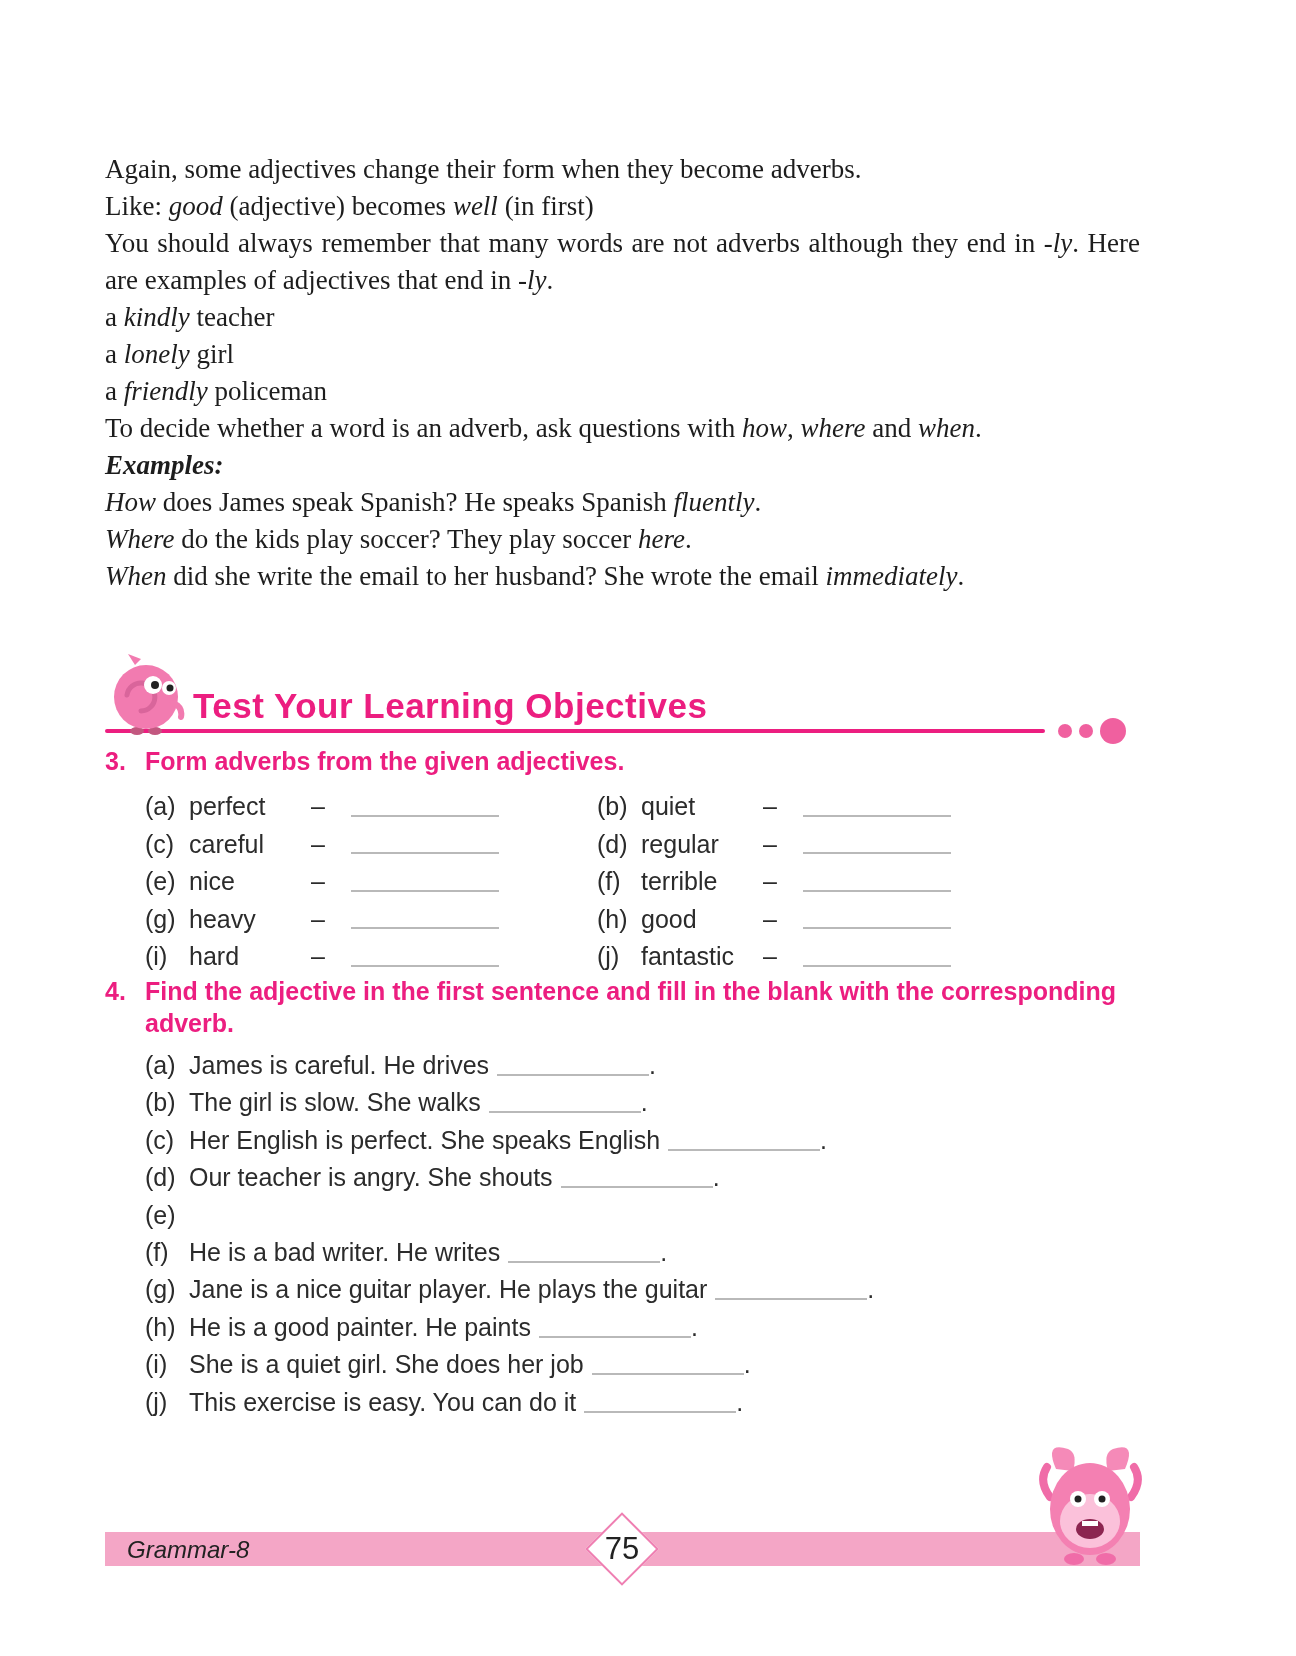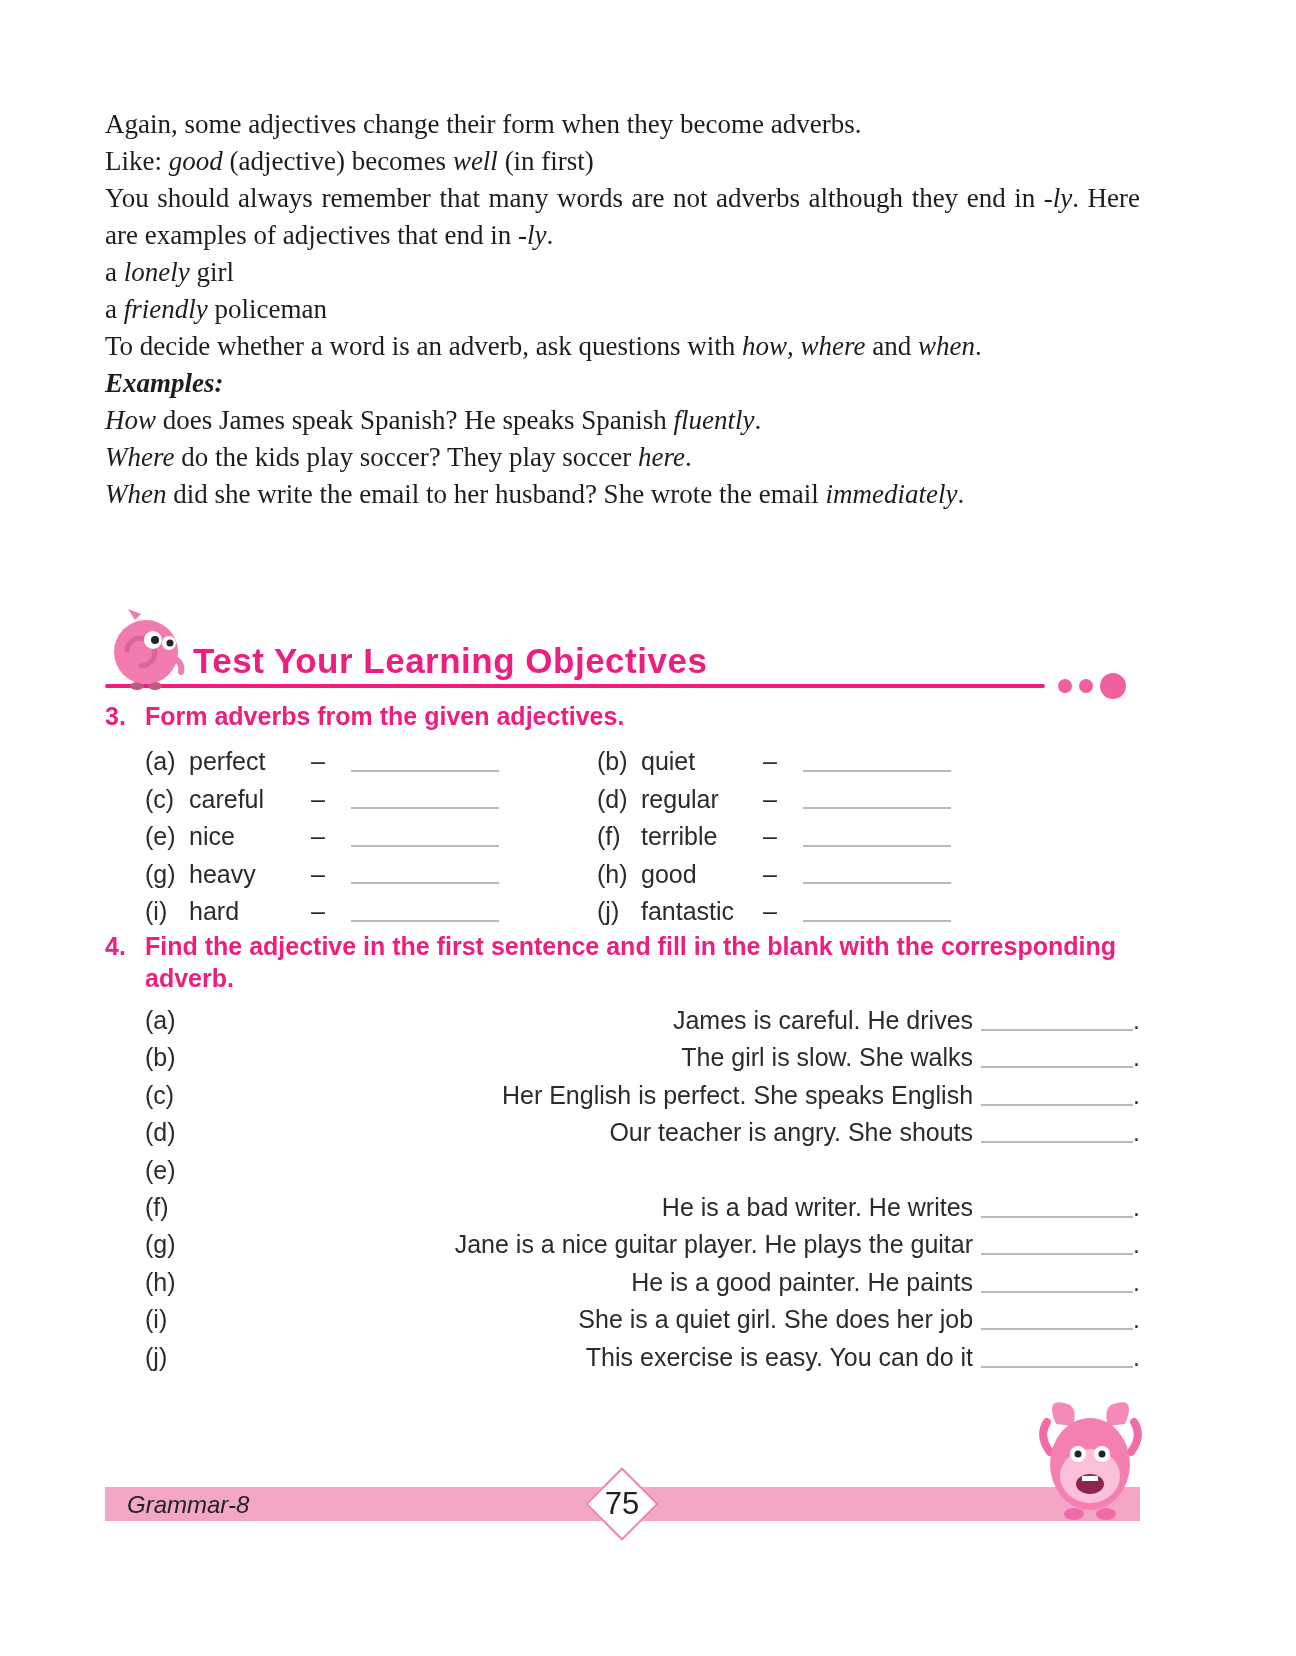--- a/index.html
+++ b/index.html
@@ -1,18 +1,18 @@
 <!DOCTYPE html>
 <html style="--accent: #ec1e80; --dot: #f0609f; --bar: #f4a6c6; --blank: #b9b9b9;"><head>
 <meta charset="utf-8">
 <style>
   * { margin:0; padding:0; box-sizing:border-box; }
   html,body { background:#ffffff; }
   body { width:1296px; height:1656px; position:relative; font-family:"Liberation Serif", serif; color:#1d1d1d; }
-  .page { position:absolute; inset:0; background:#fff; overflow:hidden; }
+  .page { position:absolute; inset:0; background:#fff; overflow:hidden;margin-top:45px; }
 
   
   .intro { position:absolute; top:106px; left:105px; width:1035px; font-size:27px; line-height:37px; }
   .intro p { margin:0; }
   .gap { margin-top:12px; }
   .justify { text-align:justify; }
   .bi { font-weight:bold; font-style:italic; }
   i { font-style:italic; }
 
   
@@ -31,39 +31,40 @@
   .ex-head { display:flex; font-weight:bold; color:var(--accent,#ec1e80); line-height:32px; }
   .ex-num { width:40px; flex:none; }
   .ex3-grid { margin-left:40px; margin-top:11px; display:grid; grid-template-columns:452px 1fr; }
   .ex3-row { display:flex; align-items:center; height:37.5px; }
   .letter { width:44px; flex:none; }
   .word { width:122px; flex:none; }
   .dash { width:40px; flex:none; }
   .blank { display:inline-block; width:148px; height:0; border-bottom:2px solid var(--blank,#b9b9b9); transform:translateY(9px); }
   .ex4-items { margin-left:40px; margin-top:12px; }
   .ex4-row { display:flex; align-items:baseline; height:37.4px; }
-  .ex4-row .sentence { flex:1;text-align:right; }
+  .ex4-row .sentence { flex:1; }
   .ex4-row .blank { width:152px; margin-left:8px; transform:none; position:relative; top:2px; }
 
   
   .footer-bar { position:absolute; left:105px; top:1487px; width:1035px; height:34px; background:var(--bar,#f4a6c6); }
   .footer-book { position:absolute; left:22px; top:4px; font-family:"Liberation Sans",sans-serif; font-size:24px; color:#222;font-style:italic; }
   .diamond { position:absolute; left:596px; top:1478px; width:52px; height:52px; background:#fff; border:2px solid #ef7fb2; transform:rotate(45deg); }
   .diamond-num { position:absolute; left:596px; top:1478px; width:52px; height:52px; display:flex; align-items:center; justify-content:center; font-family:"Liberation Sans",sans-serif; font-size:31px; color:#222; }
   .footer-mascot { position:absolute; left:1038px; top:1392px; }
 </style>
 </head>
 <body>
 
 <div class="page">
 
   <div class="intro">
     <p><span>Again, some adjectives change their form when they become adverbs.</span></p>
     <p><span>Like: </span><i>good</i><span> (adjective) becomes </span><i>well</i><span> (in first)</span></p>
     <p class="gap justify"><span>You should always remember that many words are not adverbs although they end in </span><i>-ly</i><span>. Here are examples of adjectives that end in </span><i>-ly</i><span>.</span></p>
+    <p class="gap"><span>a </span><i>kindly</i><span> teacher</span></p>
     <p><span>a </span><i>lonely</i><span> girl</span></p>
     <p><span>a </span><i>friendly</i><span> policeman</span></p>
     <p class="gap"><span>To decide whether a word is an adverb, ask questions with </span><i>how</i><span>, </span><i>where</i><span> and </span><i>when</i><span>.</span></p>
     <p class="bi">Examples:</p>
     <p><i>How</i><span> does James speak Spanish? He speaks Spanish </span><i>fluently</i><span>.</span></p>
     <p><i>Where</i><span> do the kids play soccer? They play soccer </span><i>here</i><span>.</span></p>
     <p><i>When</i><span> did she write the email to her husband? She wrote the email </span><i>immediately</i><span>.</span></p>
   </div>
 
   <div class="section-header">

